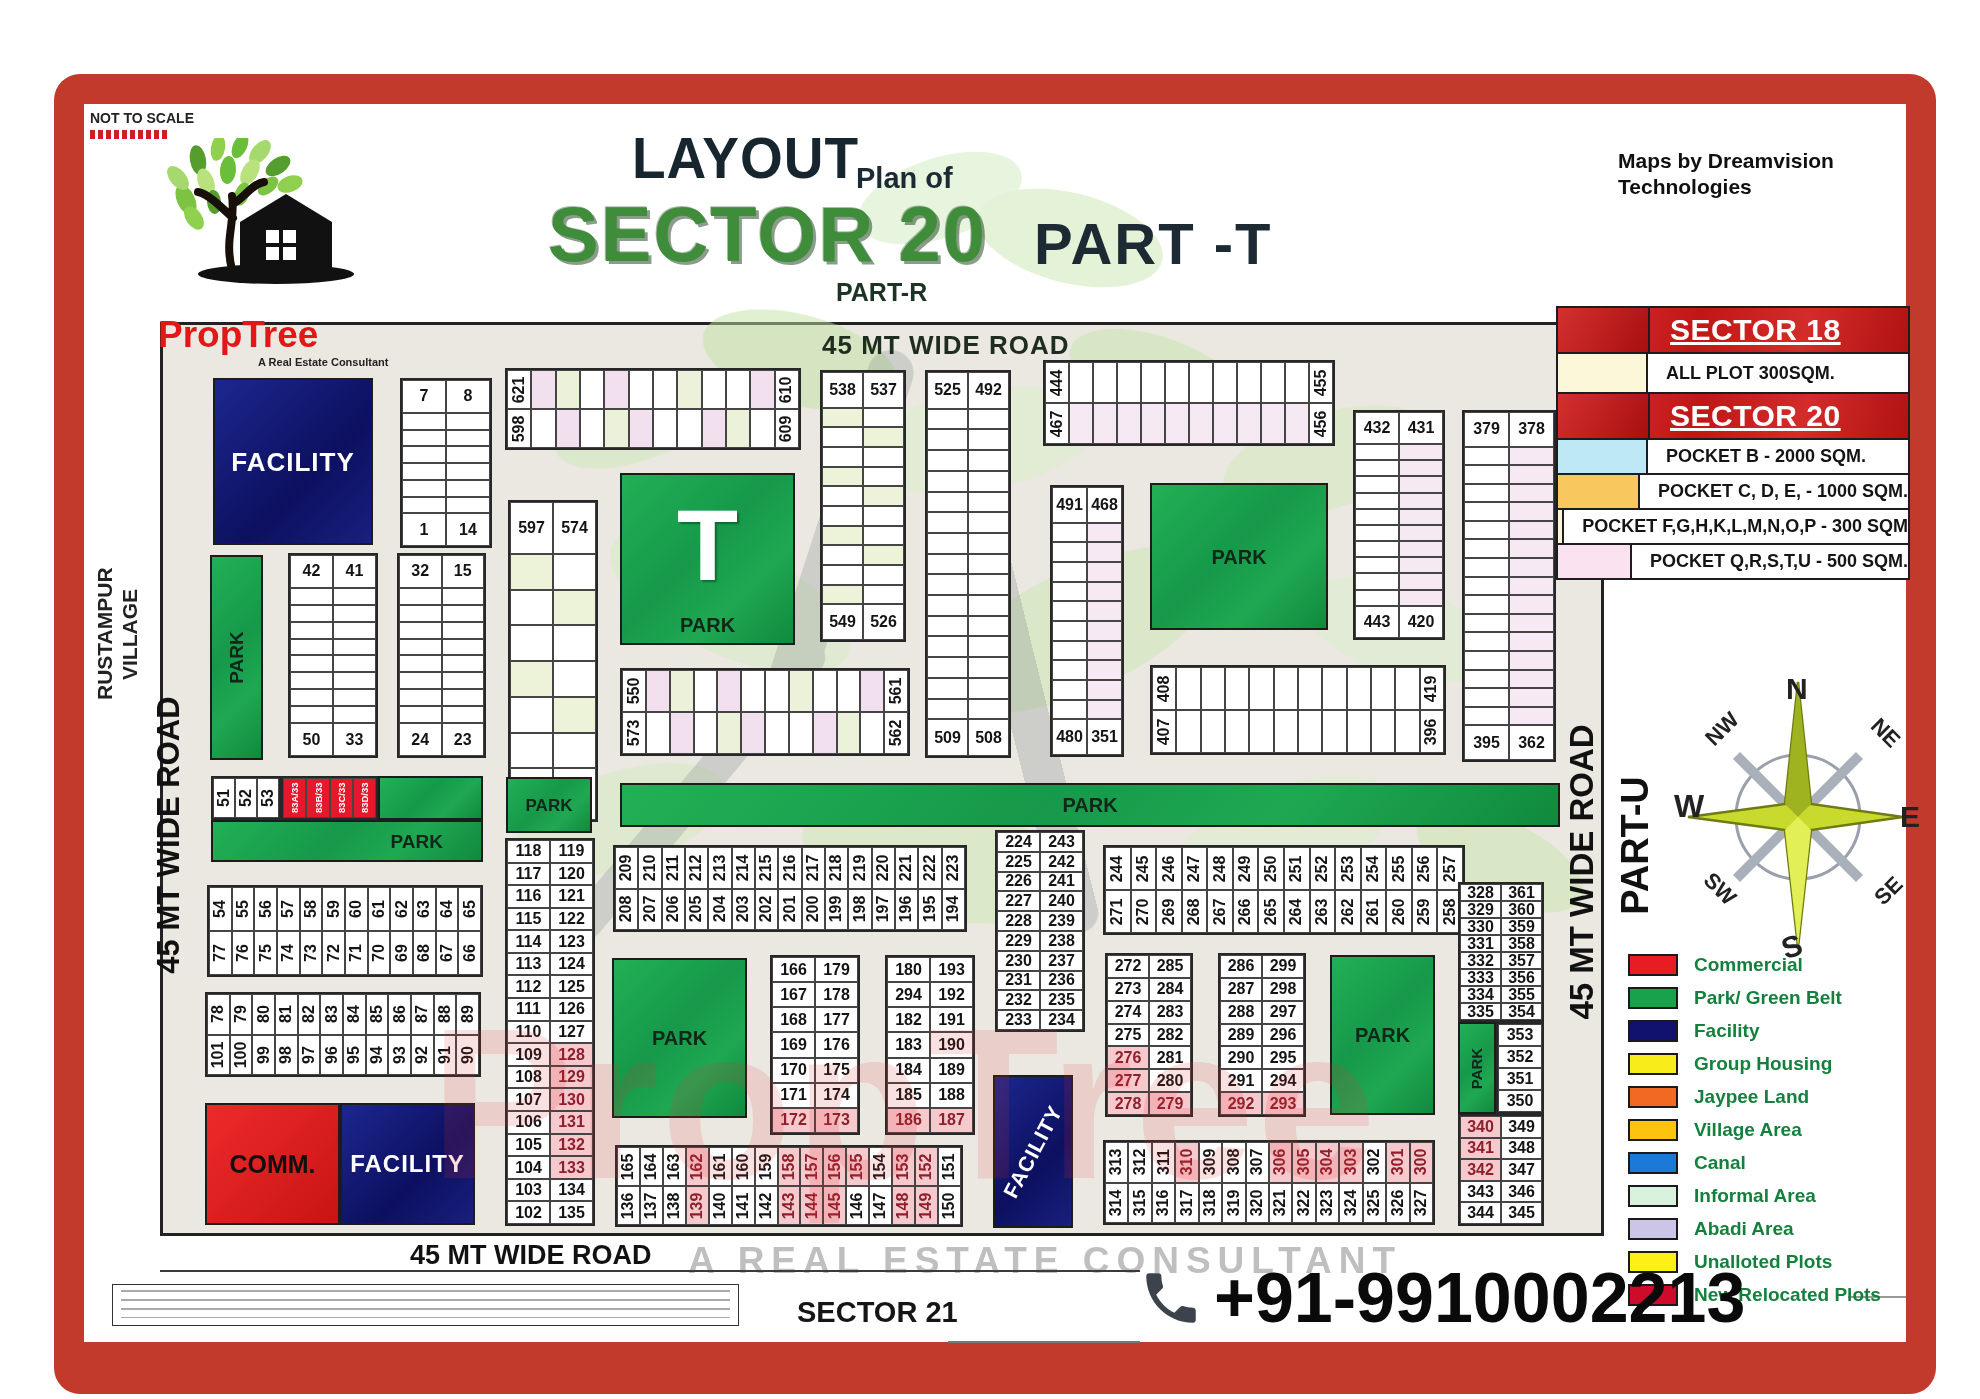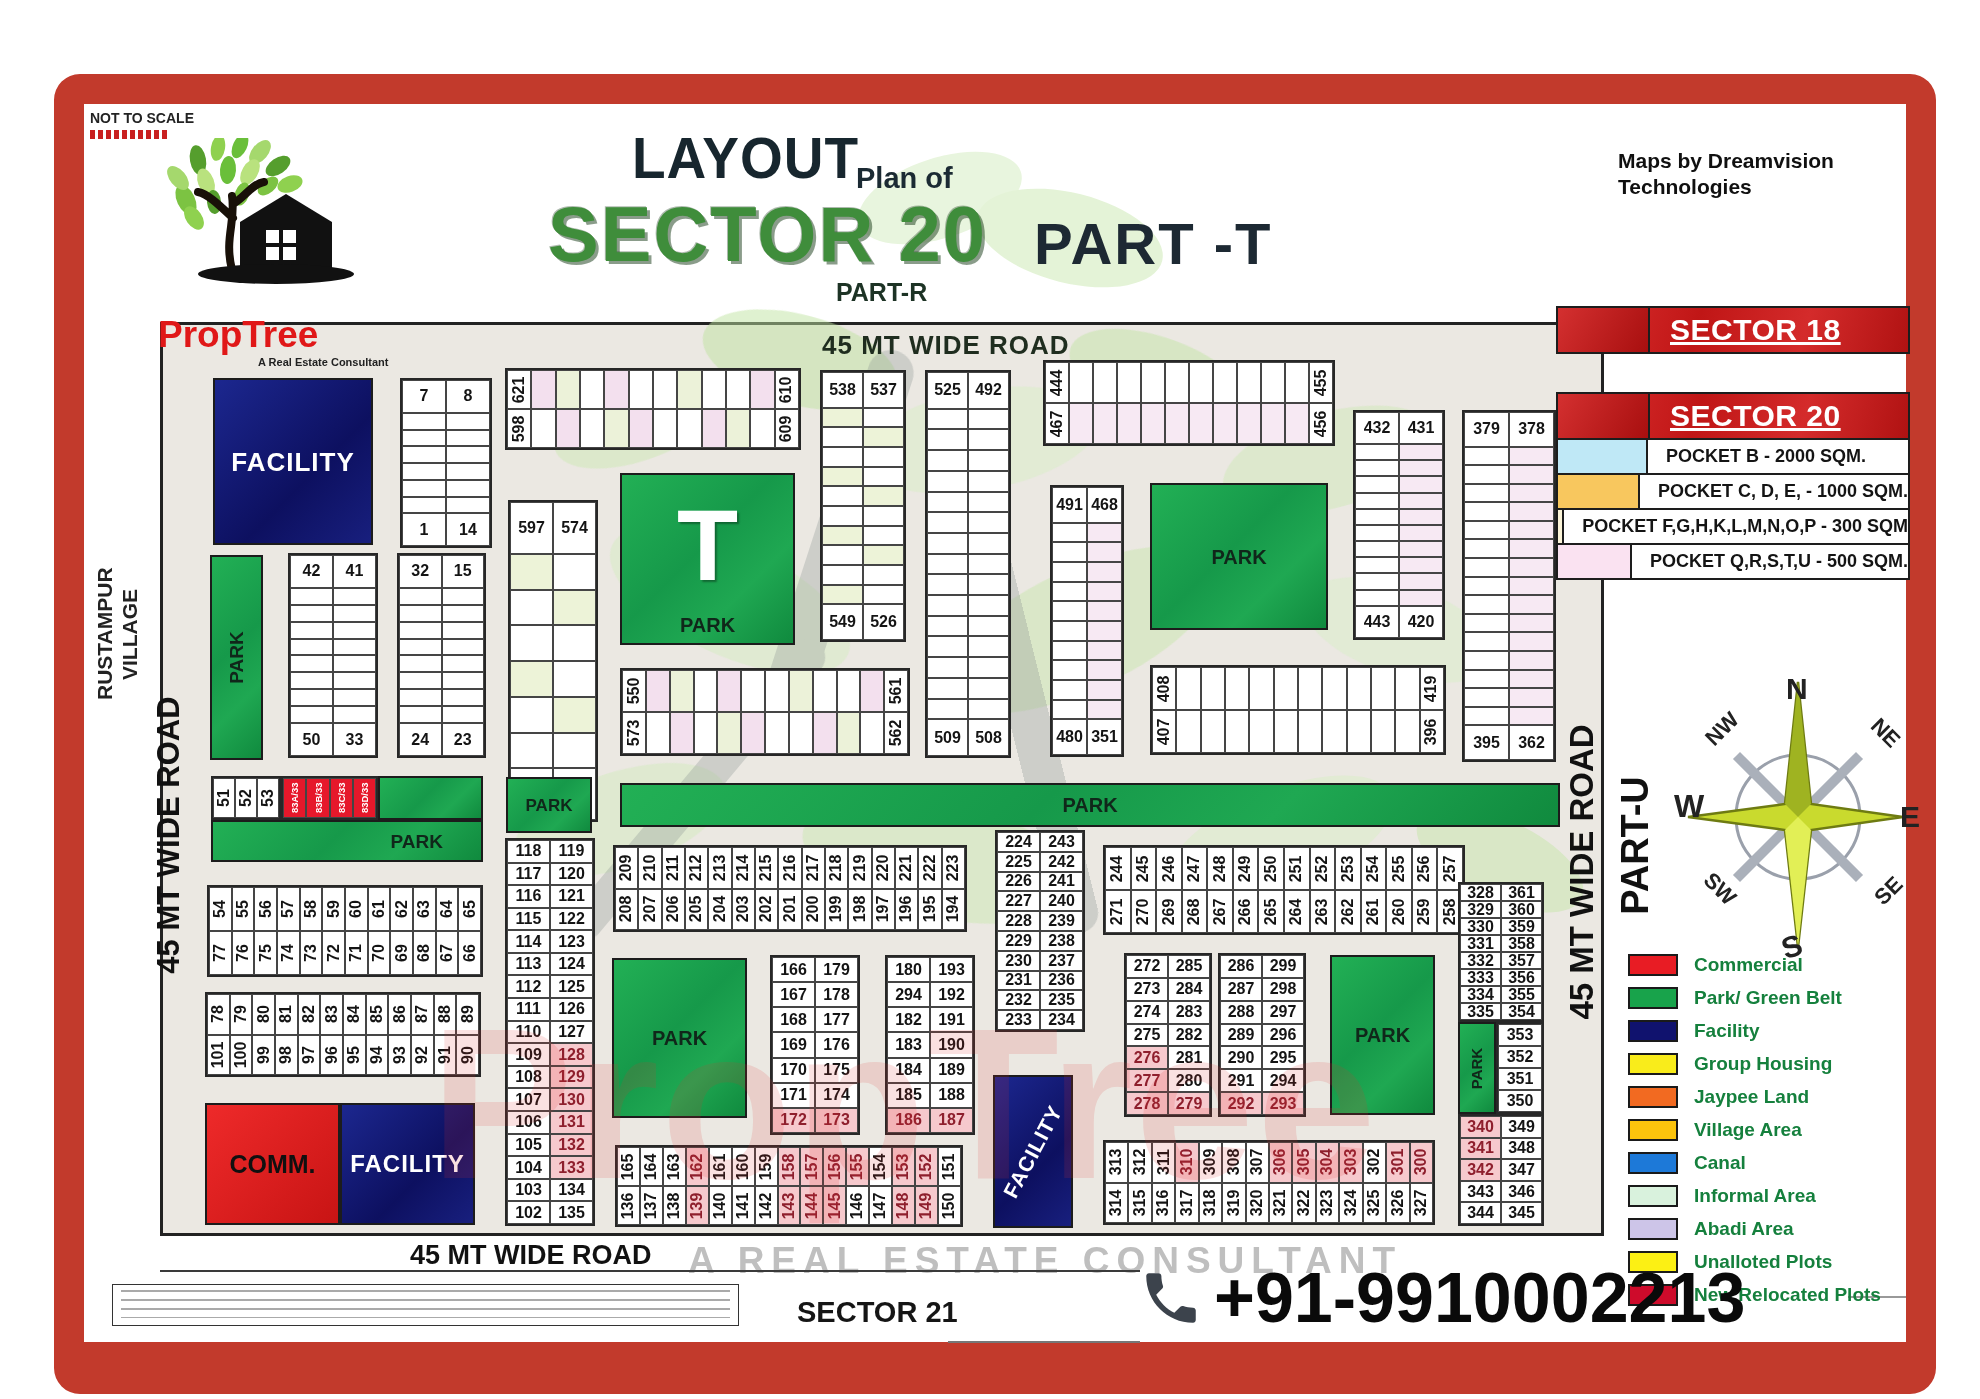--- a/index.html
+++ b/index.html
@@ -1869,21 +1869,21 @@
         <div class="c">
           <span>151</span>
         </div>
         <div class="c">
           <span>150</span>
         </div>
       </div>
       <div class="blk area facility" style="left: 993px; top: 1075px; width: 80px; height: 153px;">
         <span class="lbl" style="font-size: 21px; transform: rotate(-62deg);">FACILITY</span>
       </div>
-      <div class="blk vgrid" style="left: 1105px; top: 953px; width: 88px; height: 164px; grid-template-columns: repeat(2, 1fr); margin-left: 19px;">
+      <div class="blk vgrid" style="left: 1105px; top: 953px; width: 88px; height: 164px; grid-template-columns: repeat(2, 1fr);">
         <div class="c">
           <span>272</span>
         </div>
         <div class="c">
           <span>285</span>
         </div>
         <div class="c">
           <span>273</span>
         </div>
         <div class="c">
@@ -2170,20 +2170,24 @@
     <div class="vtxt"><span>RUSTAMPUR</span><br><span>VILLAGE</span></div>
   </div>
   <div id="part-u" class="abs vlabel">
       <span>PART-U</span>
     </div>
 
   <div id="sector18-table" class="sec-table">
       <div class="sec-h">
         <div class="sw"></div>
         <span class="t">SECTOR 18</span>
+      </div>
+      <div class="sec-r">
+        <div class="sw" style="background: rgb(251, 247, 216);"></div>
+        <span class="t">ALL PLOT  300SQM.</span>
       </div>
     </div>
   <div id="sector20-table" class="sec-table">
       <div class="sec-h">
         <div class="sw"></div>
         <span class="t">SECTOR 20</span>
       </div>
       <div class="sec-r">
         <div class="sw" style="background: rgb(191, 232, 246);"></div>
         <span class="t">POCKET B   -  2000 SQM.</span>

